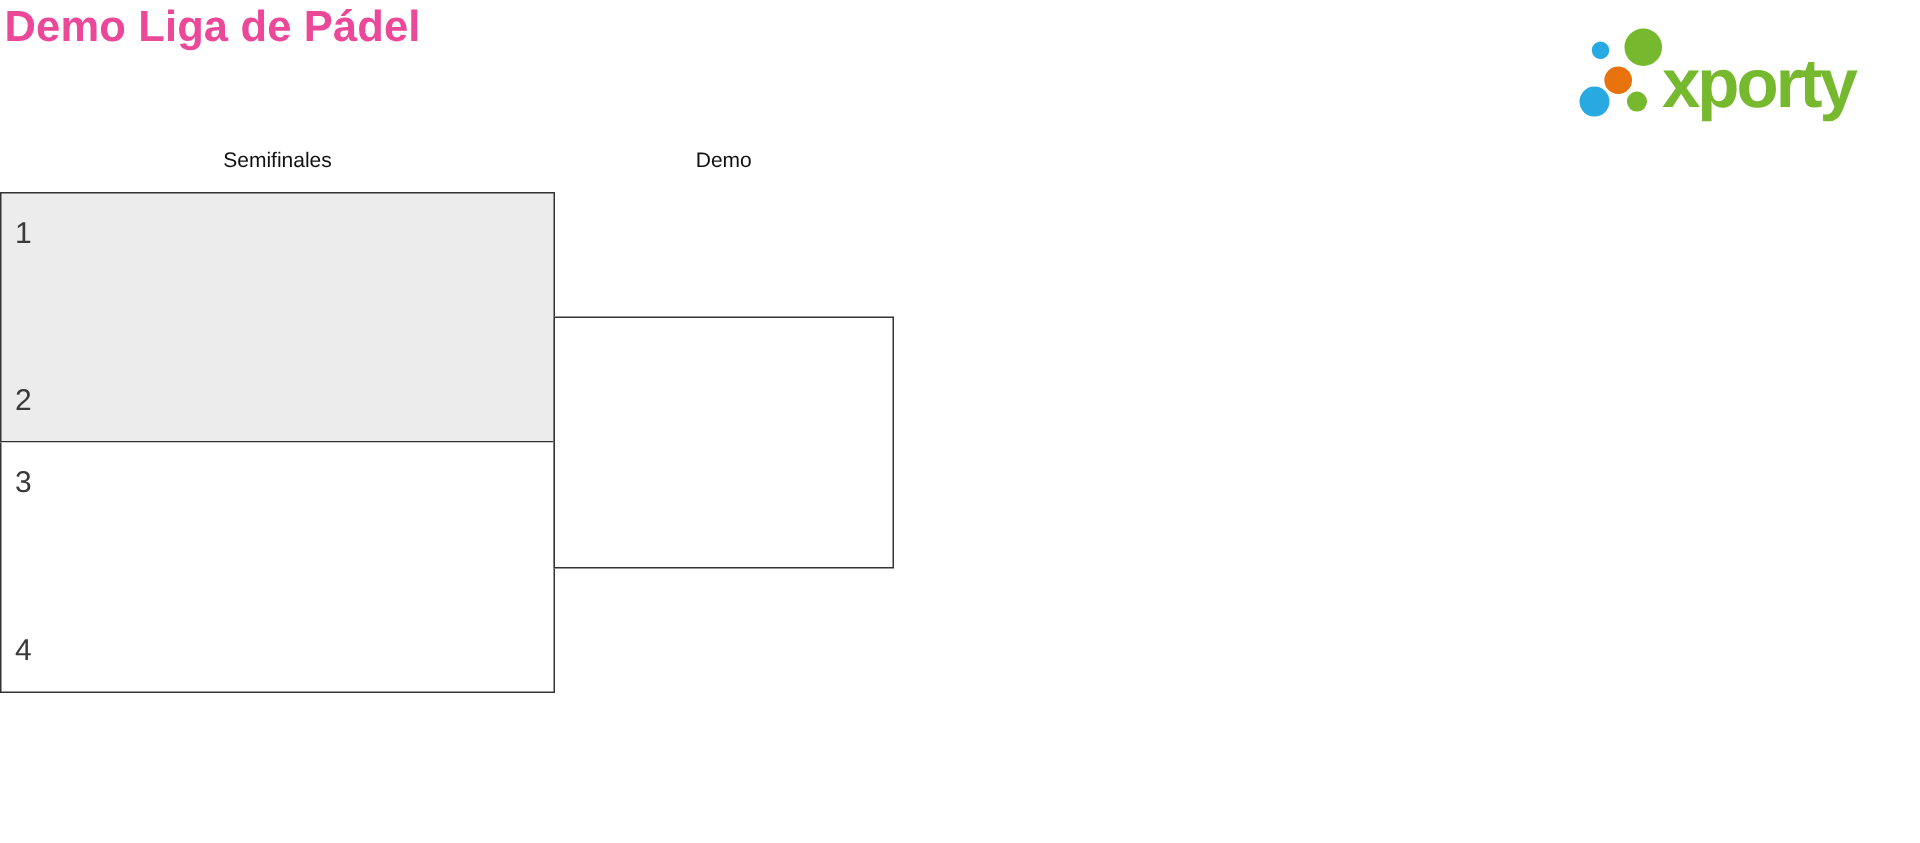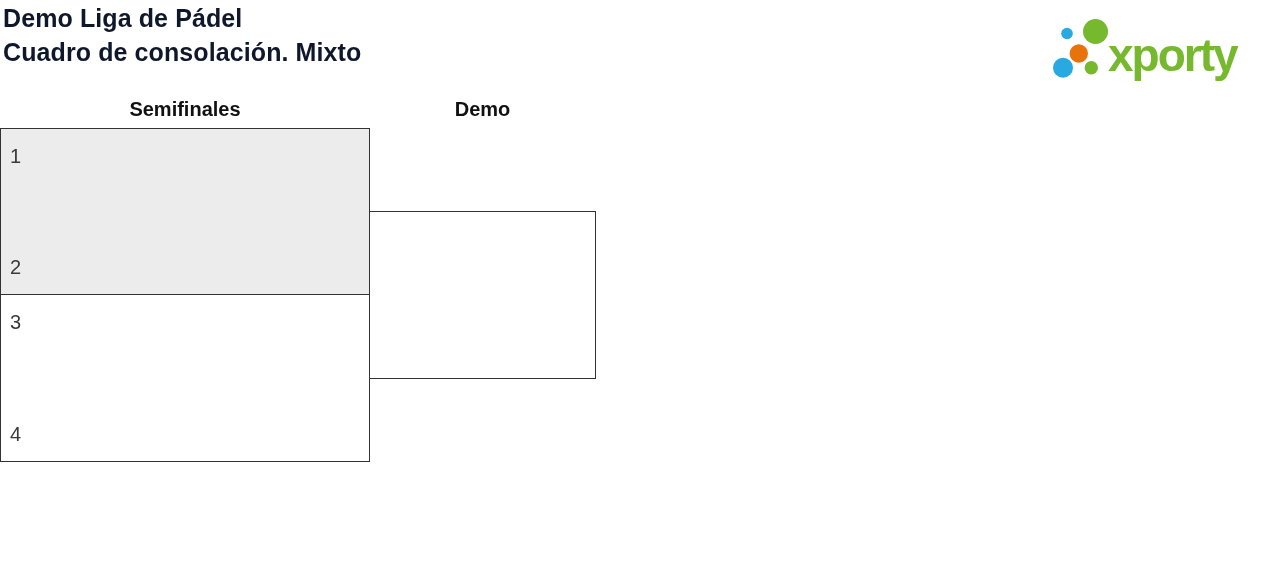--- a/index.html
+++ b/index.html
@@ -11,42 +11,42 @@
     position: relative;
   }
   .page { position: relative; width: 1280px; height: 562px; }
 
   
   .titles {
     position: absolute;
     left: 3px; top: 1px;
   }
   .title-line {
-    font-size: 25px;
+    font-size: 29px;
     font-weight: 600;
     line-height: 34px;
-    color: #0f172a;
+    color: #ec4899;
     letter-spacing: 0.1px;
     white-space: nowrap;
   }
 
   
   .logo {
     position: absolute;
     left: 1050px; top: 16px;
     width: 225px; height: 68px; text-align: center;
   }
 
   
   .round-label {
     position: absolute;
     top: 98px;
     text-align: center;
-    font-size: 20px;
-    font-weight: 700;
+    font-size: 14px;
+    font-weight: 400;
     color: #111111;
   }
   .round-label.semis { left: 0; width: 370px; }
   .round-label.final { left: 369px; width: 227px; }
 
   .sf-column {
     position: absolute;
     left: 0; top: 128px;
     width: 370px;
   }
@@ -76,21 +76,20 @@
     background: #ffffff;
   }
 </style>
 </head>
 <body>
 
 <div class="page">
 
   <div class="titles">
     <div class="title-line">Demo Liga de Pádel</div>
-    <div class="title-line">Cuadro de consolación. Mixto</div>
   </div>
 
   <div class="logo">
     <svg width="225" height="68" viewBox="0 0 225 68">
       <circle cx="17" cy="17.5" r="5.8" fill="#29a9e1"></circle>
       <circle cx="45.5" cy="15.5" r="12.5" fill="#76b82e"></circle>
       <circle cx="28.8" cy="37.5" r="9.2" fill="#e8720c"></circle>
       <circle cx="13" cy="51.7" r="10" fill="#29a9e1"></circle>
       <circle cx="41.3" cy="51.7" r="6.7" fill="#76b82e"></circle>
       <text x="58" y="55" font-family="Liberation Sans, sans-serif" font-size="46" font-weight="bold" letter-spacing="-2" fill="#76b82e">xporty</text>

